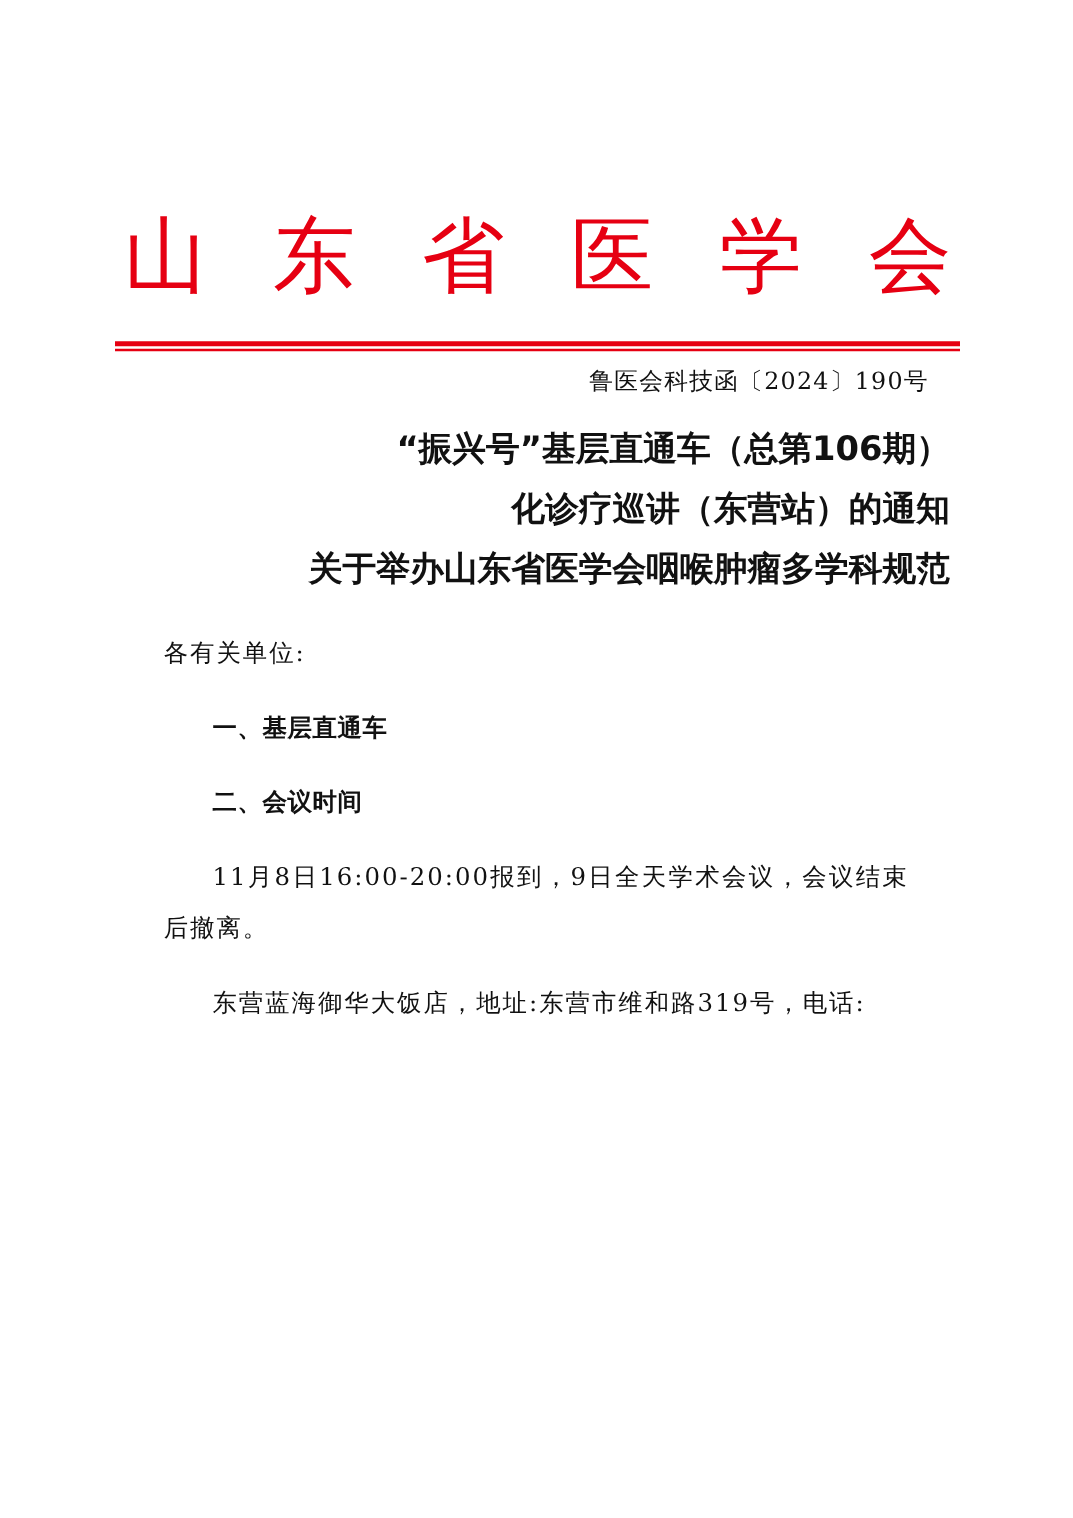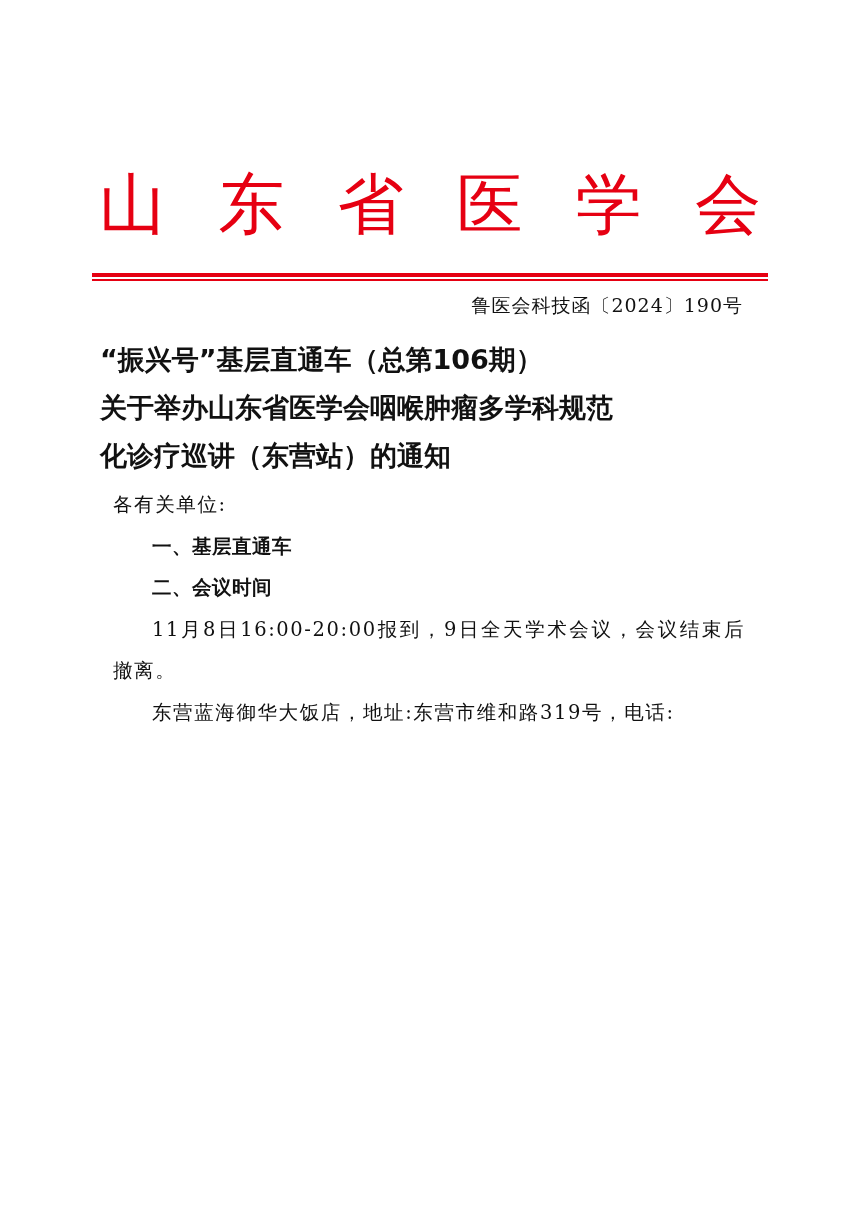--- a/index.html
+++ b/index.html
@@ -6,24 +6,24 @@
   body { width: 858px; height: 1214px; position: relative; overflow: hidden;
          font-family: "DejaVu Serif", "Liberation Serif", serif; color: #111; }
   .page { position: absolute; left: 0; top: 0; width: 858px; height: 1214px; background: #fff; }
   .masthead { position: absolute; top: 165px; left: 92px; width: 676px; display: flex; justify-content: space-between;
               color: #e60012; font-size: 66px; line-height: 80px; font-family: "DejaVu Serif", serif; }
   .masthead span { display: inline-block; width: 80px; text-align: center; }
   .rule { position: absolute; left: 92px; width: 676px; background: #e60012; }
   .rule.thick { top: 273px; height: 4px; }
   .rule.thin { top: 279px; height: 1.5px; }
   .docno { position: absolute; top: 290px; right: 115px; font-size: 19px; letter-spacing: 1px; line-height: 30px; }
-  .title { position: absolute; top: 336px; left: 100px; width: 660px; text-align: left;
+  .title { position: absolute; top: 336px; left: 100px; width: 660px; text-align: right;
            font-family: "DejaVu Sans", "Liberation Sans", sans-serif; font-weight: bold; font-size: 27px; line-height: 48px; }
   .body { position: absolute; top: 484px; left: 113px; width: 632px; font-size: 19.5px; line-height: 41.5px; letter-spacing: 1.6px; }
-  .body p { margin: 0; }
+  .body p { margin: 18px; }
   .indent { text-indent: 2em; }
   .heading { font-family: "DejaVu Sans", "Liberation Sans", sans-serif; font-weight: bold; text-indent: 2em; letter-spacing: 0.5px; }
   .justify { text-align: justify; text-align-last: left; }
 </style>
 </head>
 <body>
 
 <div class="page">
   <div class="masthead">
     <span>山</span>
@@ -33,22 +33,22 @@
     <span>学</span>
     <span>会</span>
   </div>
   <div class="rule thick"></div>
   <div class="rule thin"></div>
 
   <div class="docno">鲁医会科技函〔2024〕190号</div>
 
   <div class="title">
     <div>“振兴号”基层直通车（总第106期）</div>
+    <div>化诊疗巡讲（东营站）的通知</div>
     <div>关于举办山东省医学会咽喉肿瘤多学科规范</div>
-    <div>化诊疗巡讲（东营站）的通知</div>
   </div>
 
   <div class="body">
     <p>各有关单位:</p>
     <p class="heading">一、基层直通车</p>
     <p class="heading">二、会议时间</p>
     <p class="indent justify">11月8日16:00-20:00报到，9日全天学术会议，会议结束后撤离。</p>
     <p class="indent">东营蓝海御华大饭店，地址:东营市维和路319号，电话:</p>
   </div>
 </div>

